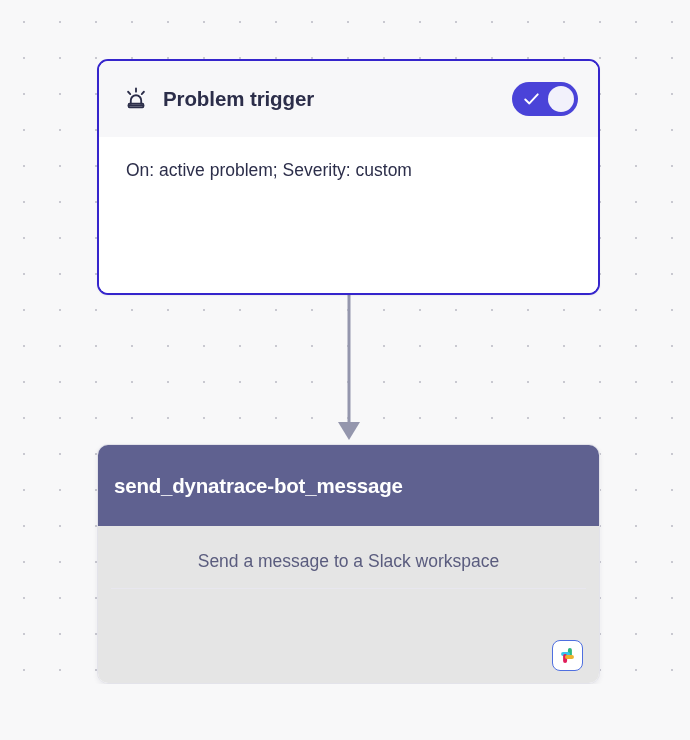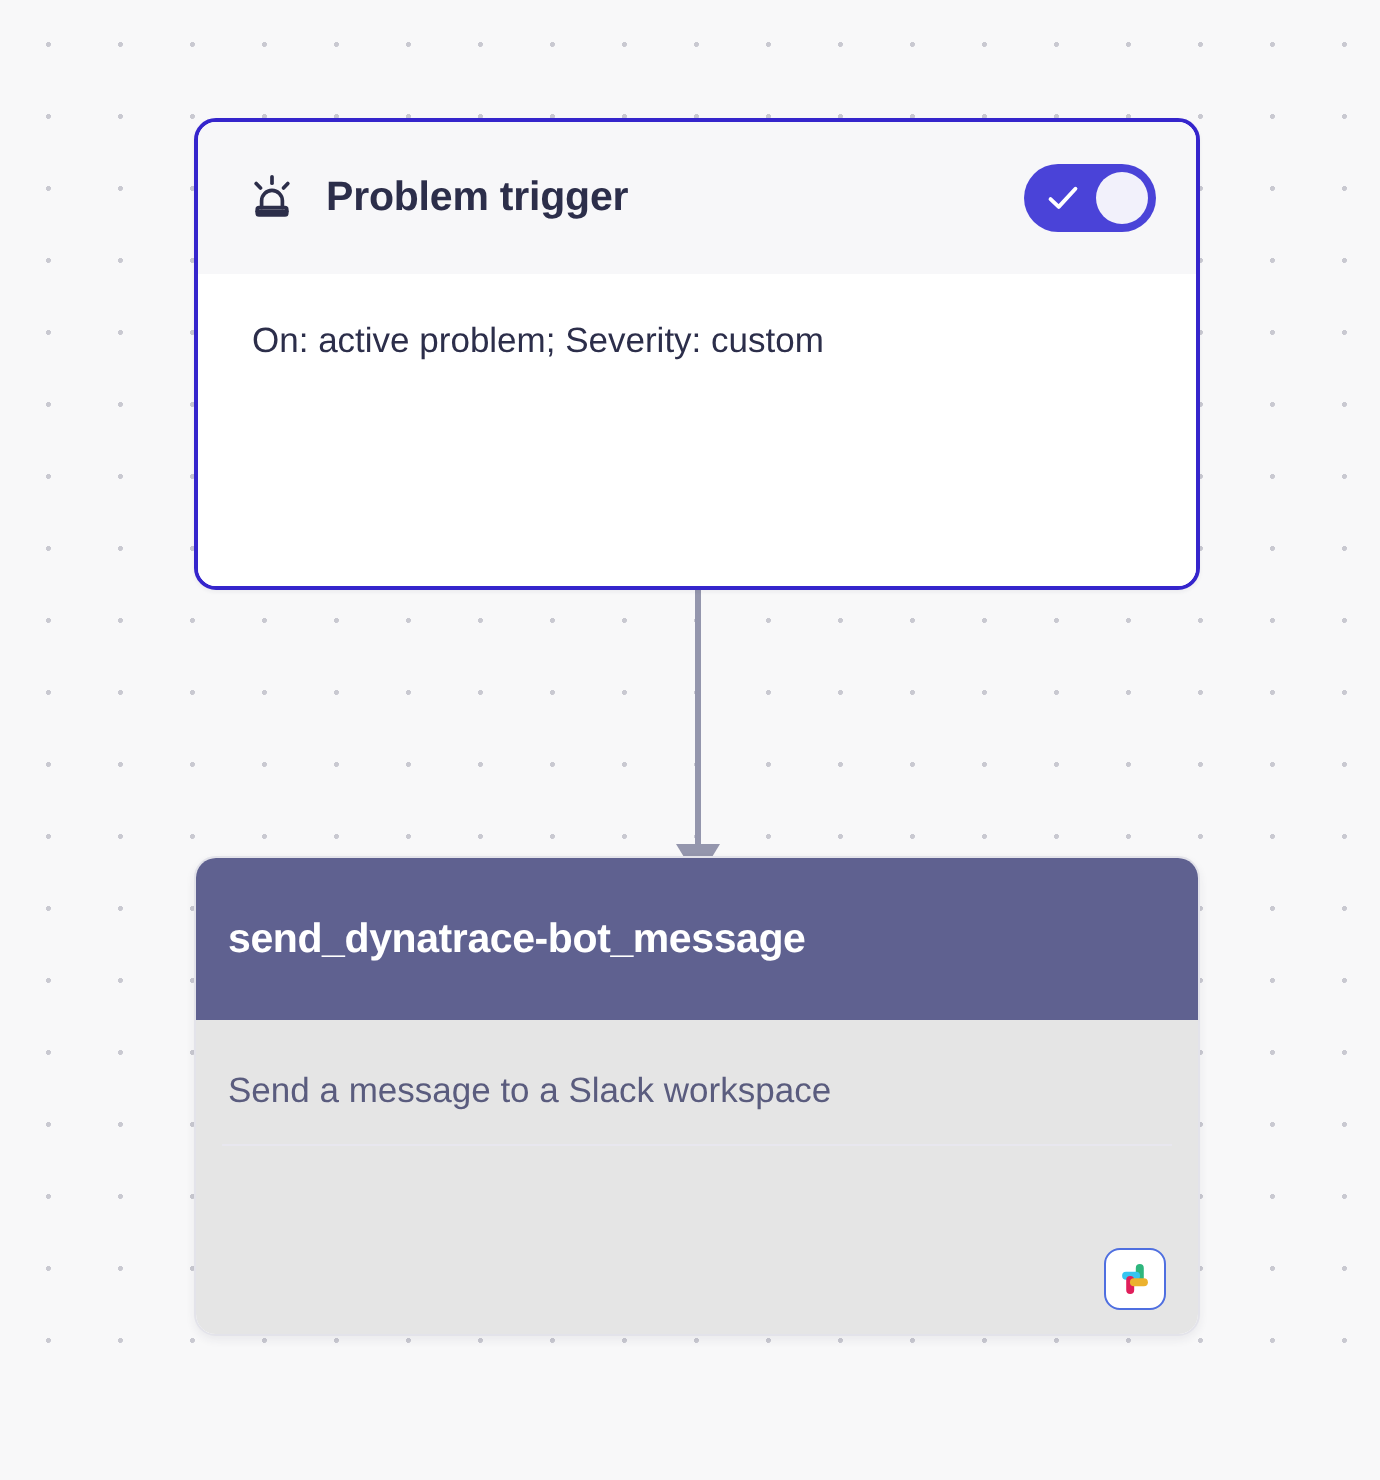--- a/index.html
+++ b/index.html
@@ -111,26 +111,27 @@
   }
   .trigger-summary {
     font-size: 17.5px;
     color: #2c2e4a;
     line-height: 1.3;
   }
 
   
   .node--action {
     left: 97px;
-    top: 428px;
+    top: 444px;
     width: 503px;
     height: 240px;
     border: 1px solid #e3e3ea;
     box-shadow: 0 2px 5px rgba(40, 40, 70, 0.07);
     overflow: hidden;
+    text-align: center;
   }
   .action-header {
     height: 81px;
     background: #5f6190;
     display: flex;
     align-items: center;
     padding: 0 22px 0 16px;
     box-sizing: border-box;
   }
   .action-title {

